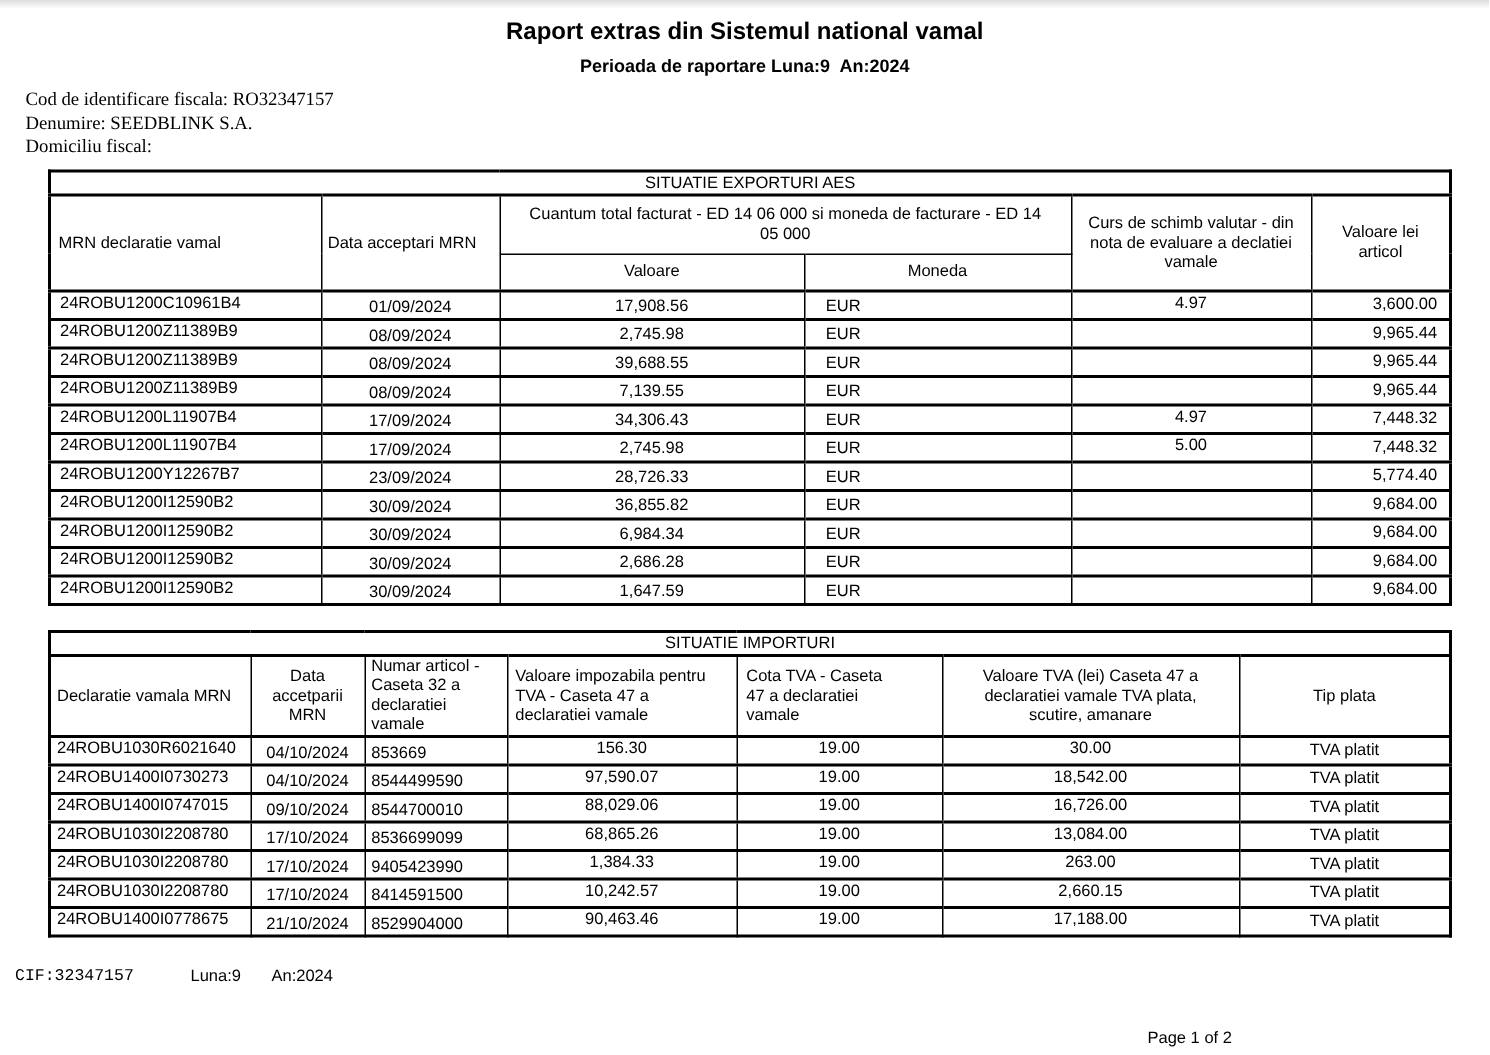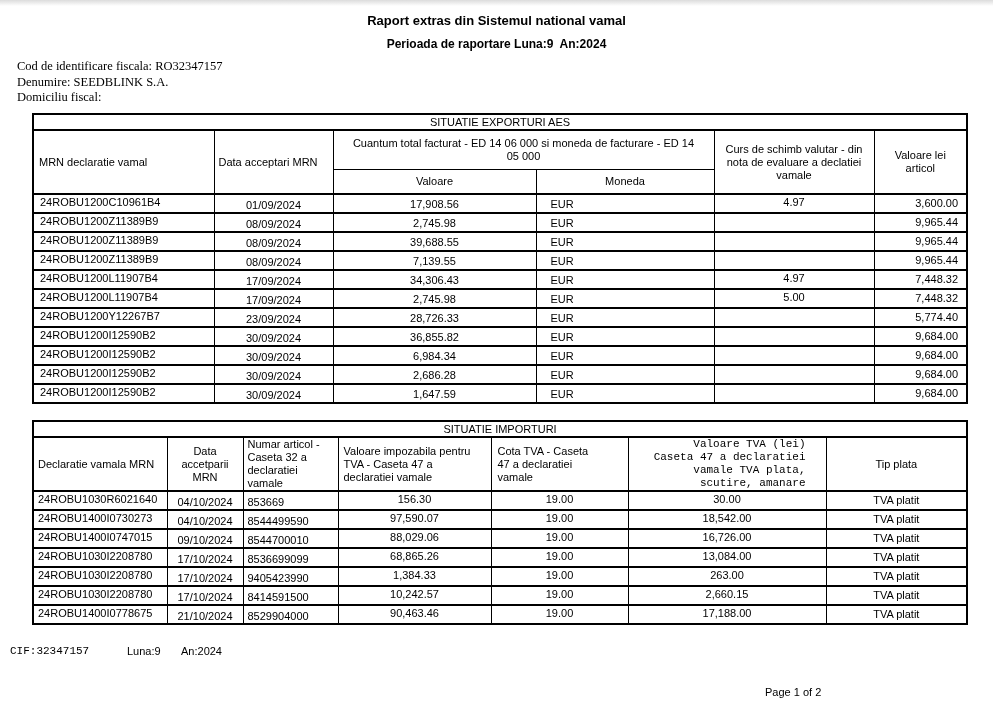--- a/index.html
+++ b/index.html
@@ -11,21 +11,21 @@
     height: 703px;
     background: #ffffff;
     overflow: hidden;
   }
   #top-edge {
     position: absolute; left: 0; top: 0; width: 100%; height: 6px;
     background: linear-gradient(#dcdcdc, #ffffff);
   }
   .page-title {
     position: absolute; top: 13px; left: 0; width: 100%;
-    text-align: center; font-size: 13px; font-weight: bold;
+    text-align: center; font-size: 16px; font-weight: bold;
     white-space: pre-wrap;
   }
   .page-subtitle {
     position: absolute; top: 37px; left: 0; width: 100%;
     text-align: center; font-size: 12px; font-weight: bold;
     white-space: pre-wrap;
   }
   .info-block {
     position: absolute; left: 17px; top: 59px;
     font-family: "Liberation Serif", serif;
@@ -70,21 +70,21 @@
   #exports-table .c-moneda  { text-align: left;  vertical-align: bottom; padding: 0 0 1px 14px; }
   #exports-table .c-curs    { text-align: center; vertical-align: top;   padding-top: 1px; }
   #exports-table .c-valoare_lei { text-align: right; vertical-align: bottom; padding: 0 8px 2px 0; margin-left: 34px; }
   
   #imports-table th { height: 45px; vertical-align: middle; }
   #imports-table .h-mrn    { text-align: left; padding-left: 4px; }
   #imports-table .h-data   { text-align: center; padding: 0 4px; }
   #imports-table .h-numar  { text-align: left; padding-left: 4px; padding-right: 2px; }
   #imports-table .h-impozabila { text-align: left; padding-left: 5px; padding-right: 18px; }
   #imports-table .h-cota   { text-align: left; vertical-align: top; padding: 7px 26px 0 6px; }
-  #imports-table .h-tva    { text-align: right; padding: 0 20px; font-family: Liberation Mono, monospace; }
+  #imports-table .h-tva    { text-align: center; padding: 0 20px; }
   #imports-table .h-tip    { text-align: center; }
   
   #imports-table td { height: 16px; }
   #imports-table .c-mrn   { text-align: left; vertical-align: top; padding: 1px 0 0 4px; margin-top: 14px; }
   #imports-table .c-data  { text-align: center; vertical-align: middle; padding-top: 4px; margin-top: 28px; }
   #imports-table .c-numar_articol { text-align: left; vertical-align: middle; padding: 3px 0 0 4px; }
   #imports-table .c-valoare_impozabila { text-align: center; vertical-align: top; padding-top: 1px; }
   #imports-table .c-cota_tva { text-align: center; vertical-align: top; padding-top: 1px; }
   #imports-table .c-valoare_tva { text-align: center; vertical-align: top; padding-top: 1px; }
   #imports-table .c-tip_plata { text-align: center; vertical-align: top; padding-top: 2px; }

